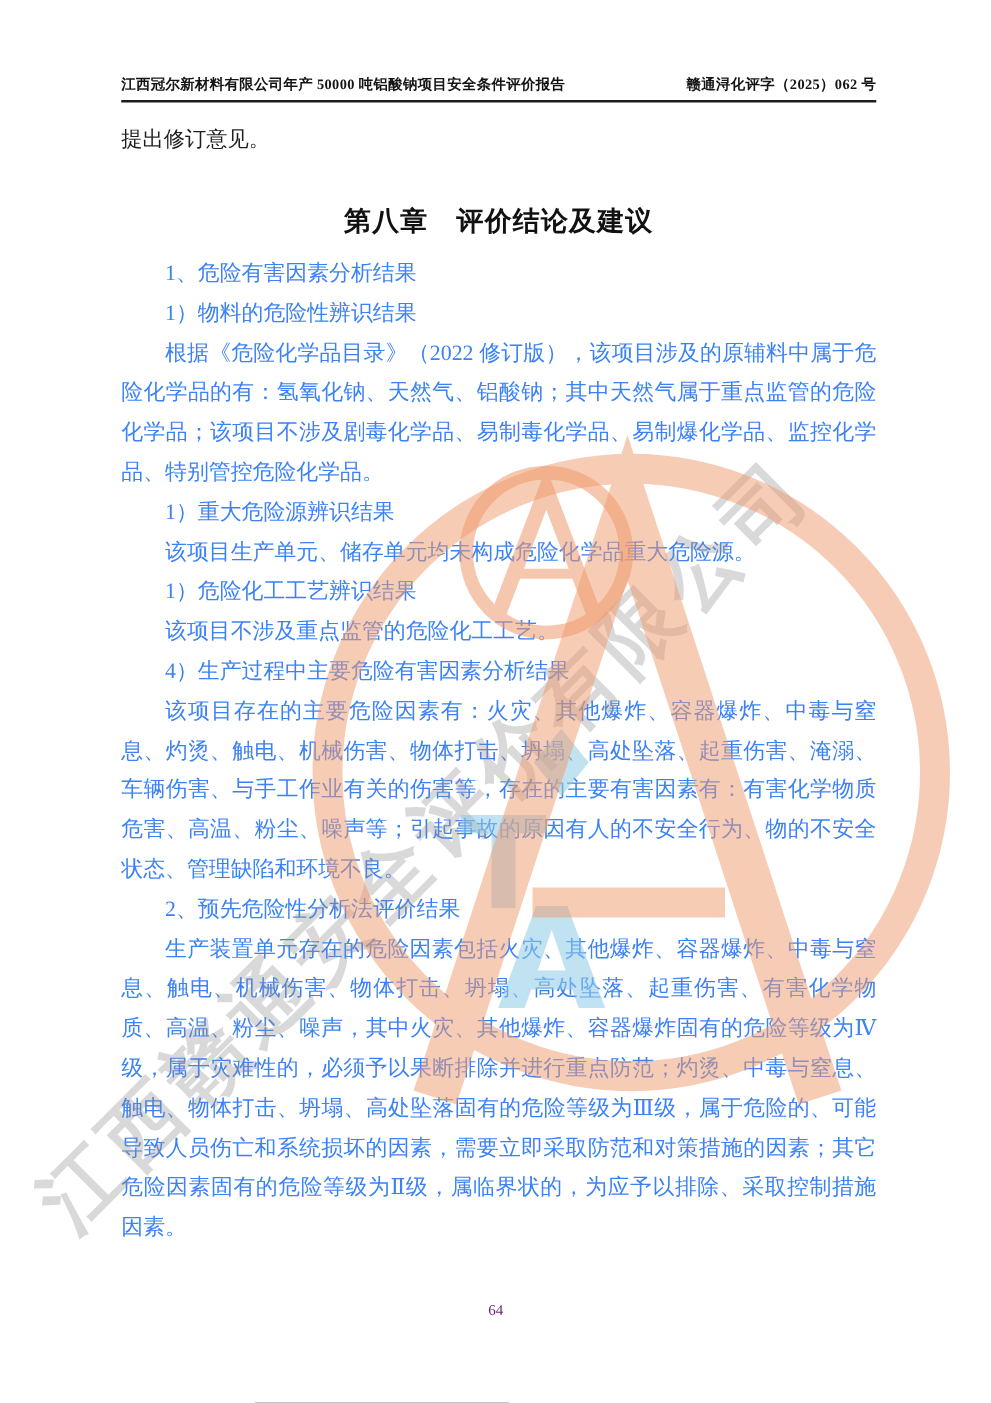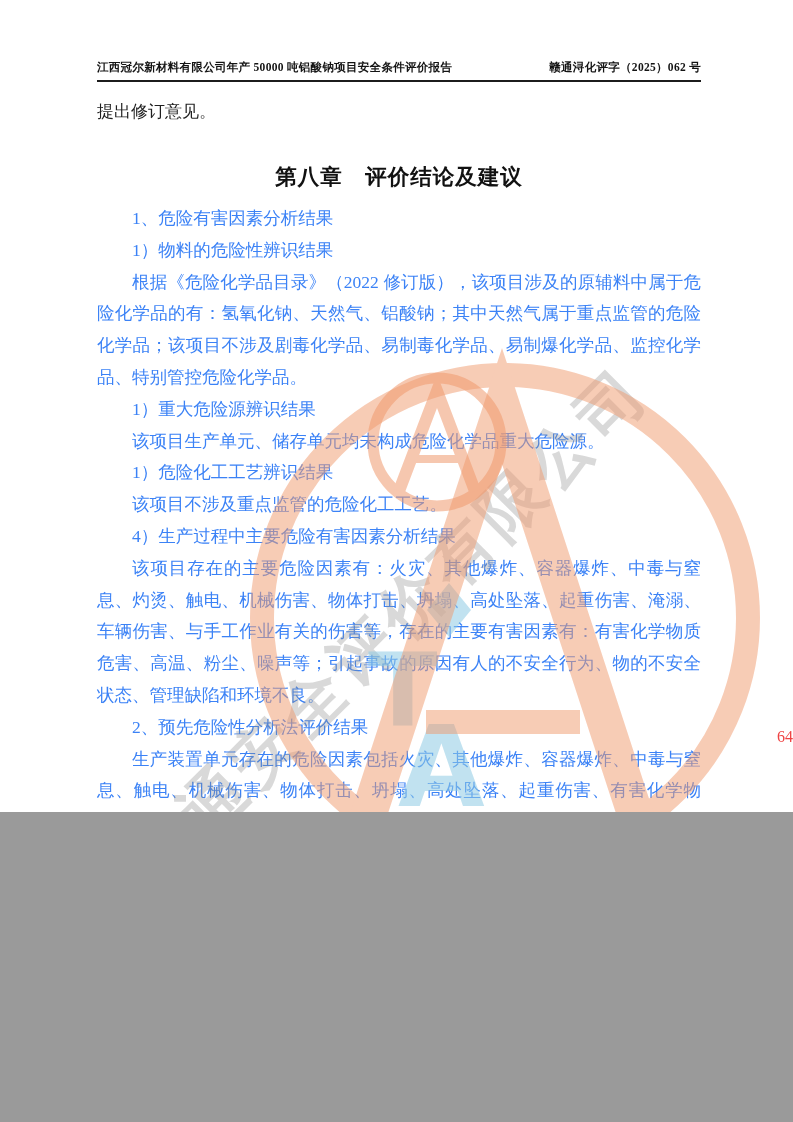--- a/index.html
+++ b/index.html
@@ -1,17 +1,17 @@
 <!DOCTYPE html>
 <html><head>
 <meta charset="utf-8">
 <style>
   html,body { margin:0; padding:0; background:#9a9a9a; }
   .page {
-    position:relative; width:793px; height:812px; margin:0 auto;
+    position:relative; width:793px; height:1122px; margin:0 auto;
     background:#ffffff; overflow:hidden;
     font-family:"Liberation Serif","DejaVu Serif",serif; color:#1f1f1f;
   }
   .content { position:absolute; left:97px; top:0; width:604px; }
   .page-header {
     display:flex; justify-content:space-between; align-items:flex-end;
     padding-top:60px; font-size:11.5px; font-weight:bold; color:#141414;
     font-family:"Liberation Serif","DejaVu Serif",serif; letter-spacing:0.3px;
   }
   .header-rule { border-bottom:2.5px solid #1c1c1c; margin-top:5px; }
@@ -25,21 +25,21 @@
     font-size:18px; font-weight:bold; color:#111; margin:27px 0 0 0;
     font-family:"Liberation Sans","DejaVu Sans",sans-serif; letter-spacing:0.5px;
   }
   .body-text { margin-top:12px; }
   .body-text p {
     font-size:17.5px; line-height:31.8px; text-align:justify; text-justify:inter-character;
     text-indent:2em; margin:0; color:#3b82f6;
   }
   .page-number {
     position:absolute; bottom:66px; left:0; width:100%;
-    text-align:right; font-size:16px; color:#ef4444;
+    text-align:center; font-size:12px; color:#701a75;
   }
   .watermark {
     position:absolute; left:0; top:0; width:793px; height:1122px;
     z-index:5; pointer-events:none;
   }
 </style>
 </head>
 <body>
 
 <div class="page">

